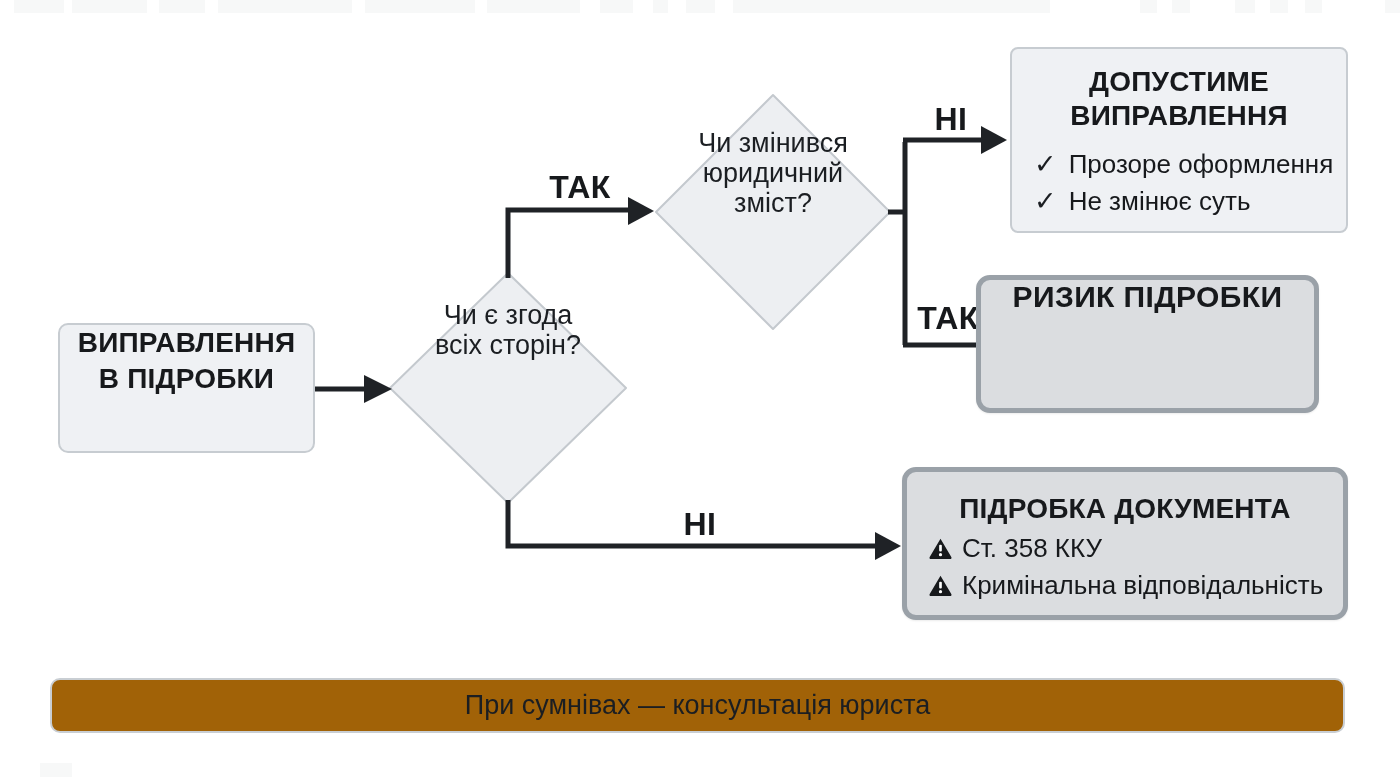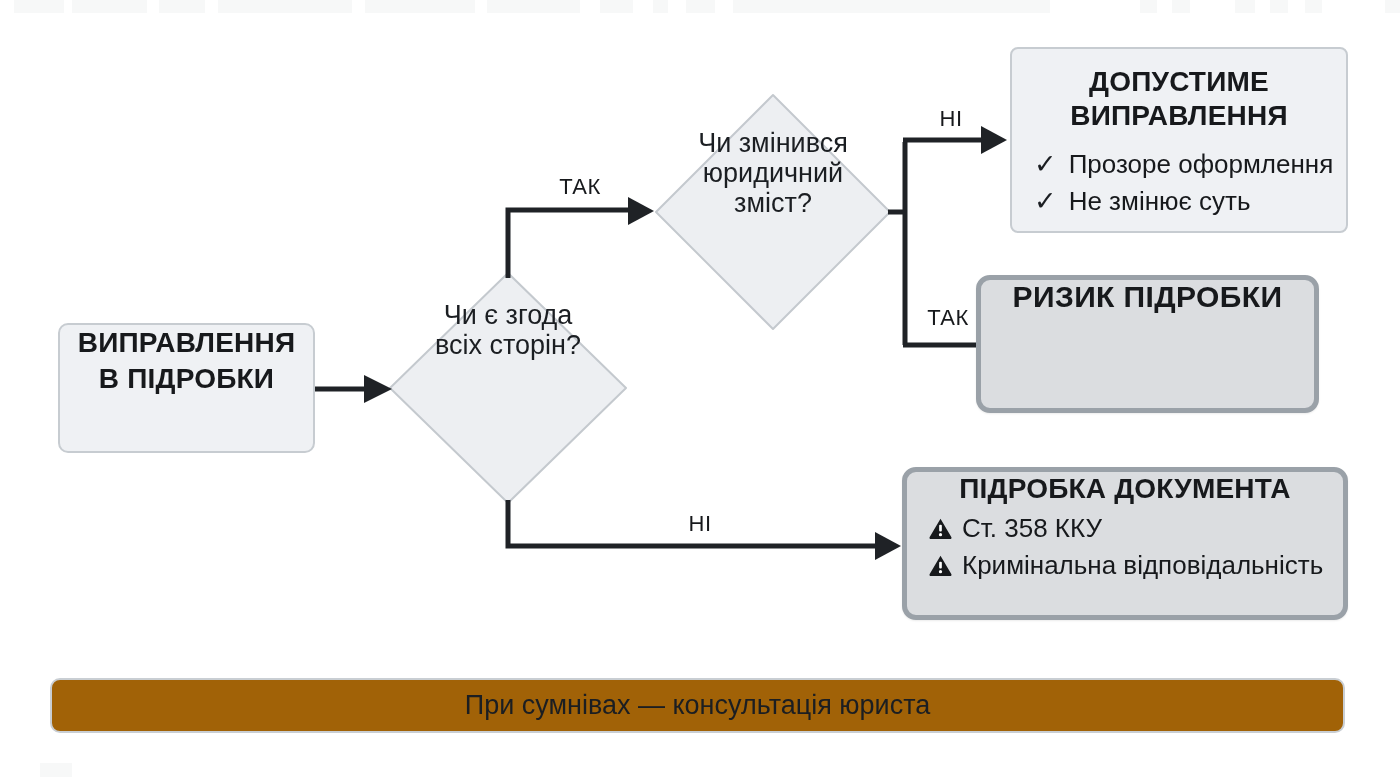--- a/index.html
+++ b/index.html
@@ -17,21 +17,21 @@
   .node.gray{
     background:#dbdde0;border:5px solid #9aa1a8;border-radius:14px;
     box-shadow:0 1px 2px rgba(0,0,0,0.08);
   }
   .center-flex{display:flex;align-items:flex-start;justify-content:center;text-align:center;}
 
   .start-title{font-weight:bold;font-size:28px;line-height:36px;letter-spacing:0.2px;}
   .diamond-text{font-size:27px;line-height:30px;text-align:center;color:#1b1e22;}
   .edge-label{
     position:absolute;transform:translate(-50%,-50%);
-    font-weight:normal;font-size:22px;letter-spacing:0.5px;white-space:nowrap;
+    font-weight:bold;font-size:32px;letter-spacing:0.5px;white-space:nowrap;
   }
   .box-title{font-weight:bold;font-size:28px;line-height:34px;text-align:center;letter-spacing:0.2px;}
   .item-row{font-size:26px;line-height:37px;white-space:nowrap;display:flex;align-items:center;}
   .check-glyph{font-size:27px;margin-right:12px;color:#1b1e22;}
   .warn-icon{width:23px;height:21px;margin-right:10px;flex:0 0 auto;}
   .risk-title{font-weight:bold;font-size:30px;letter-spacing:0.4px;}
   .footer-bar{
     position:absolute;box-sizing:border-box;border-radius:10px;
     background:#a16207;border:2px solid #c9ced3;
     display:flex;align-items:center;justify-content:center;
@@ -126,21 +126,21 @@
         <span class="check-glyph">✓</span>
         <span>Не змінює суть</span>
       </div>
     </div>
   </div>
 
   <div class="node gray center-flex" style="left:976px;top:275px;width:343px;height:138px">
     <div class="risk-title">РИЗИК ПІДРОБКИ</div>
   </div>
 
-  <div class="node gray" style="left:902px;top:467px;width:446px;height:153px;">
+  <div class="node gray" style="left:902px;top:467px;width:446px;height:153px;padding-top:20px">
     <div class="box-title">ПІДРОБКА ДОКУМЕНТА</div>
     <div style="margin:4px 0 8px 22px">
       <div class="item-row">
         <svg class="warn-icon" viewBox="0 0 24 22">
           <path d="M12 0.8 L23.3 20 a1.6 1.6 0 0 1 -1.4 2.4 H2.1 A1.6 1.6 0 0 1 0.7 20 Z" fill="#17191c"></path>
           <rect x="10.6" y="7" width="2.8" height="7.2" rx="1.2" fill="#ffffff"></rect>
           <circle cx="12" cy="17.5" r="1.7" fill="#ffffff"></circle>
         </svg>
         <span>Ст. 358 ККУ</span>
       </div>

